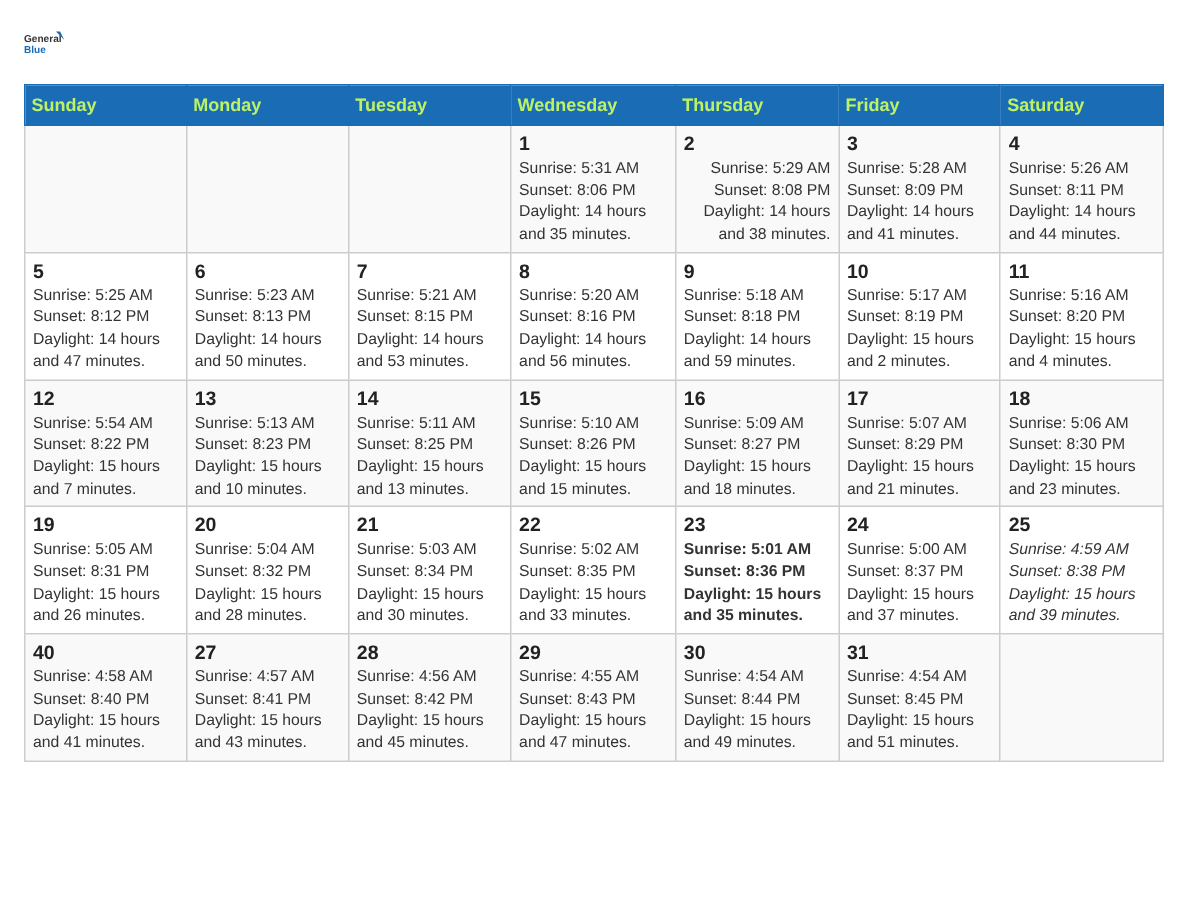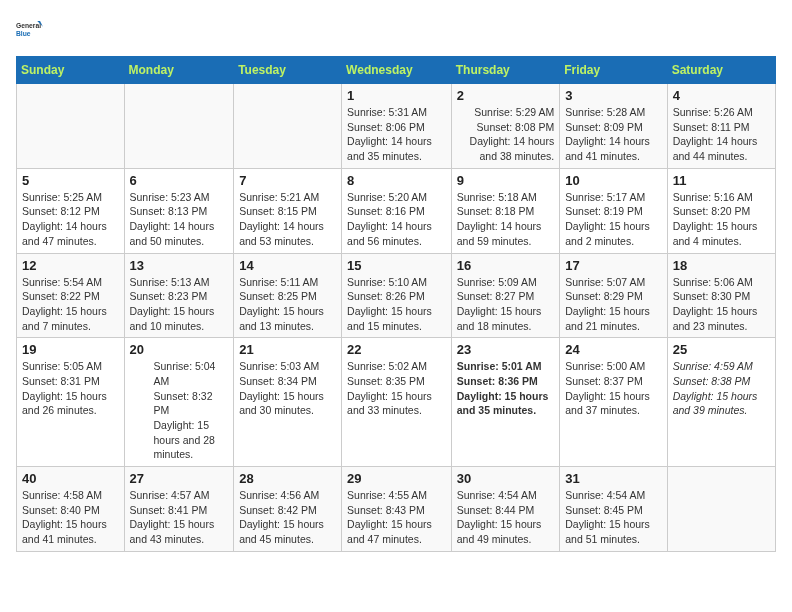--- a/index.html
+++ b/index.html
@@ -228,21 +228,21 @@
       </tr>
       <tr>
         <td>
           <div class="day-number">19</div>
           <div class="day-info" style="white-space: pre-line;">Sunrise: 5:05 AM
 Sunset: 8:31 PM
 Daylight: 15 hours and 26 minutes.</div>
         </td>
         <td>
           <div class="day-number">20</div>
-          <div class="day-info" style="white-space: pre-line; margin-left: 24px;">Sunrise: 5:04 AM
+          <div class="day-info" style="white-space: pre-line;">Sunrise: 5:04 AM
 Sunset: 8:32 PM
 Daylight: 15 hours and 28 minutes.</div>
         </td>
         <td>
           <div class="day-number">21</div>
           <div class="day-info" style="white-space: pre-line;">Sunrise: 5:03 AM
 Sunset: 8:34 PM
 Daylight: 15 hours and 30 minutes.</div>
         </td>
         <td>

